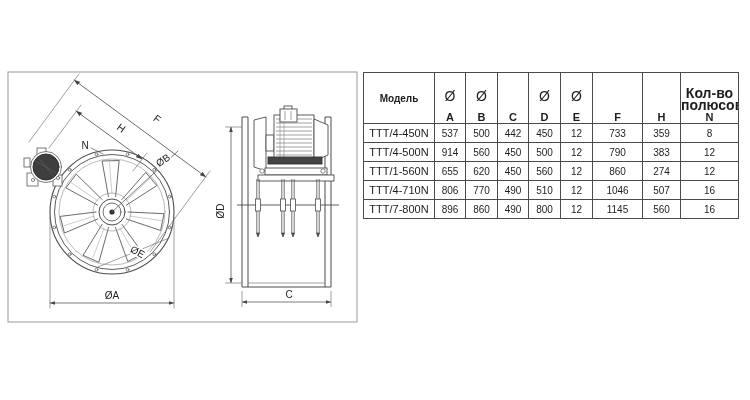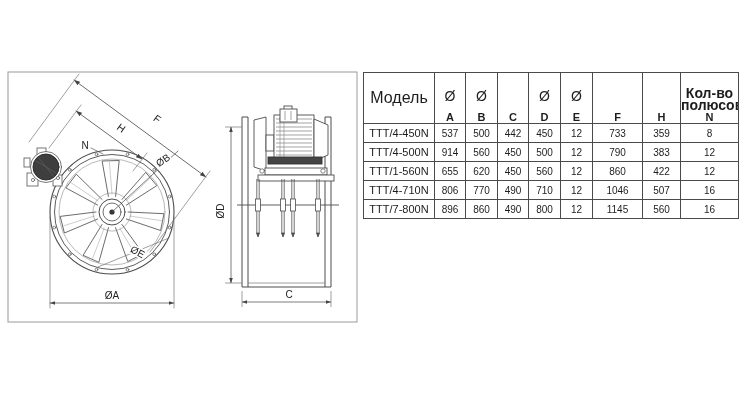--- a/index.html
+++ b/index.html
@@ -6,21 +6,21 @@
   #page{position:relative;width:750px;height:400px;background:#fff;overflow:hidden;
         font-family:"Liberation Sans",sans-serif;color:#1d1d1d;}
   #drawing{position:absolute;left:6px;top:71px;}
   svg text{font-family:"Liberation Sans",sans-serif;fill:#222;}
   .halo{paint-order:stroke;stroke:#fff;stroke-width:3px;}
   table.dims{position:absolute;left:363px;top:72px;width:375px;border-collapse:collapse;
              table-layout:fixed;font-size:11px;}
   table.dims th,table.dims td{border:1px solid #4a4a4a;padding:0;overflow:hidden;white-space:nowrap;}
   table.dims thead tr{height:51px;}
   table.dims tbody tr{height:19px;}
-  th.model-h{vertical-align:middle;font-weight:normal;font-size:16px;text-align:center;}
+  th.model-h{vertical-align:middle;font-weight:bold;font-size:10px;text-align:center;}
   th.colh{vertical-align:bottom;text-align:center;font-weight:bold;padding-bottom:3px;}
   th.colh .sym{font-weight:normal;font-size:14px;line-height:15px;height:22px;}
   th.colh .ltr{font-size:11px;line-height:12px;}
   th.colh .small{font-size:14px;line-height:12px;}
   td.model{text-align:center;padding-left:4px;font-size:11px;}
   td.num{text-align:center;font-size:10px;}
 </style>
 </head>
 <body>
 
@@ -283,29 +283,29 @@
           <td class="num">12</td>
       </tr>
       <tr>
         <td class="model">ТТТ/1-560N</td>
         <td class="num">655</td>
           <td class="num">620</td>
           <td class="num">450</td>
           <td class="num">560</td>
           <td class="num">12</td>
           <td class="num">860</td>
-          <td class="num">422</td>
+          <td class="num">274</td>
           <td class="num">12</td>
       </tr>
       <tr>
         <td class="model">ТТТ/4-710N</td>
         <td class="num">806</td>
           <td class="num">770</td>
           <td class="num">490</td>
-          <td class="num">710</td>
+          <td class="num">510</td>
           <td class="num">12</td>
           <td class="num">1046</td>
           <td class="num">507</td>
           <td class="num">16</td>
       </tr>
       <tr>
         <td class="model">ТТТ/7-800N</td>
         <td class="num">896</td>
           <td class="num">860</td>
           <td class="num">490</td>

